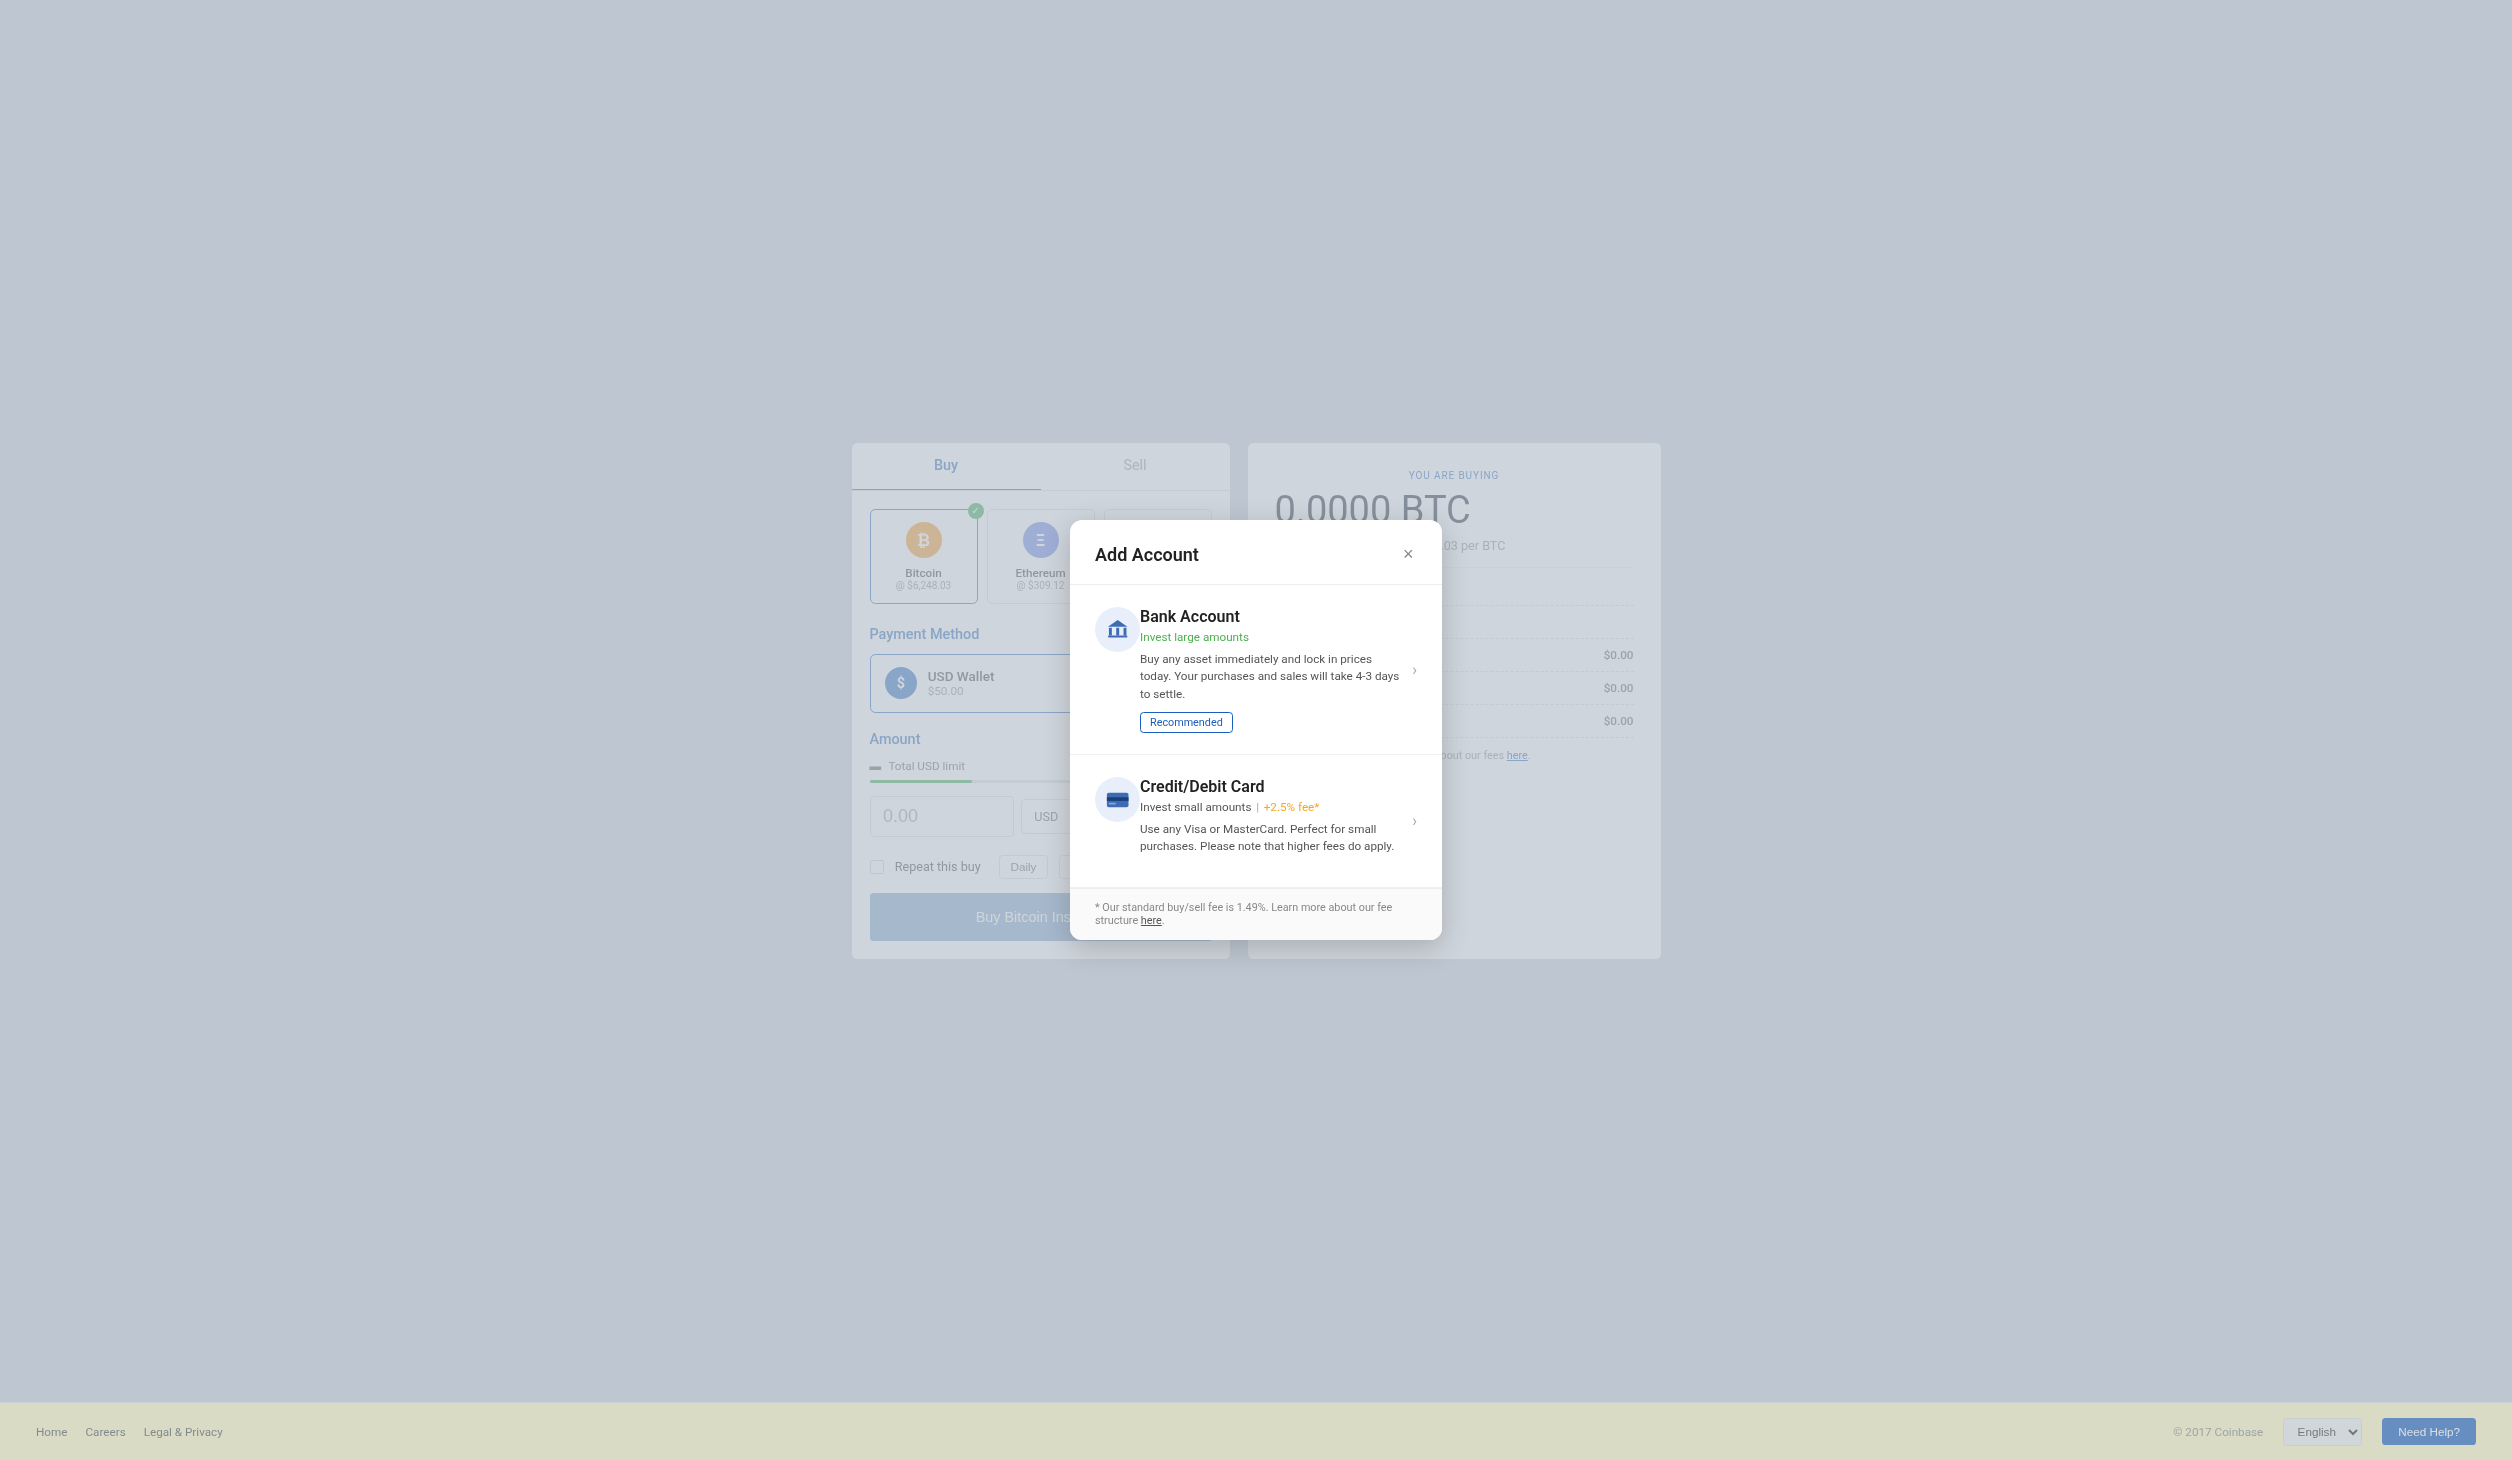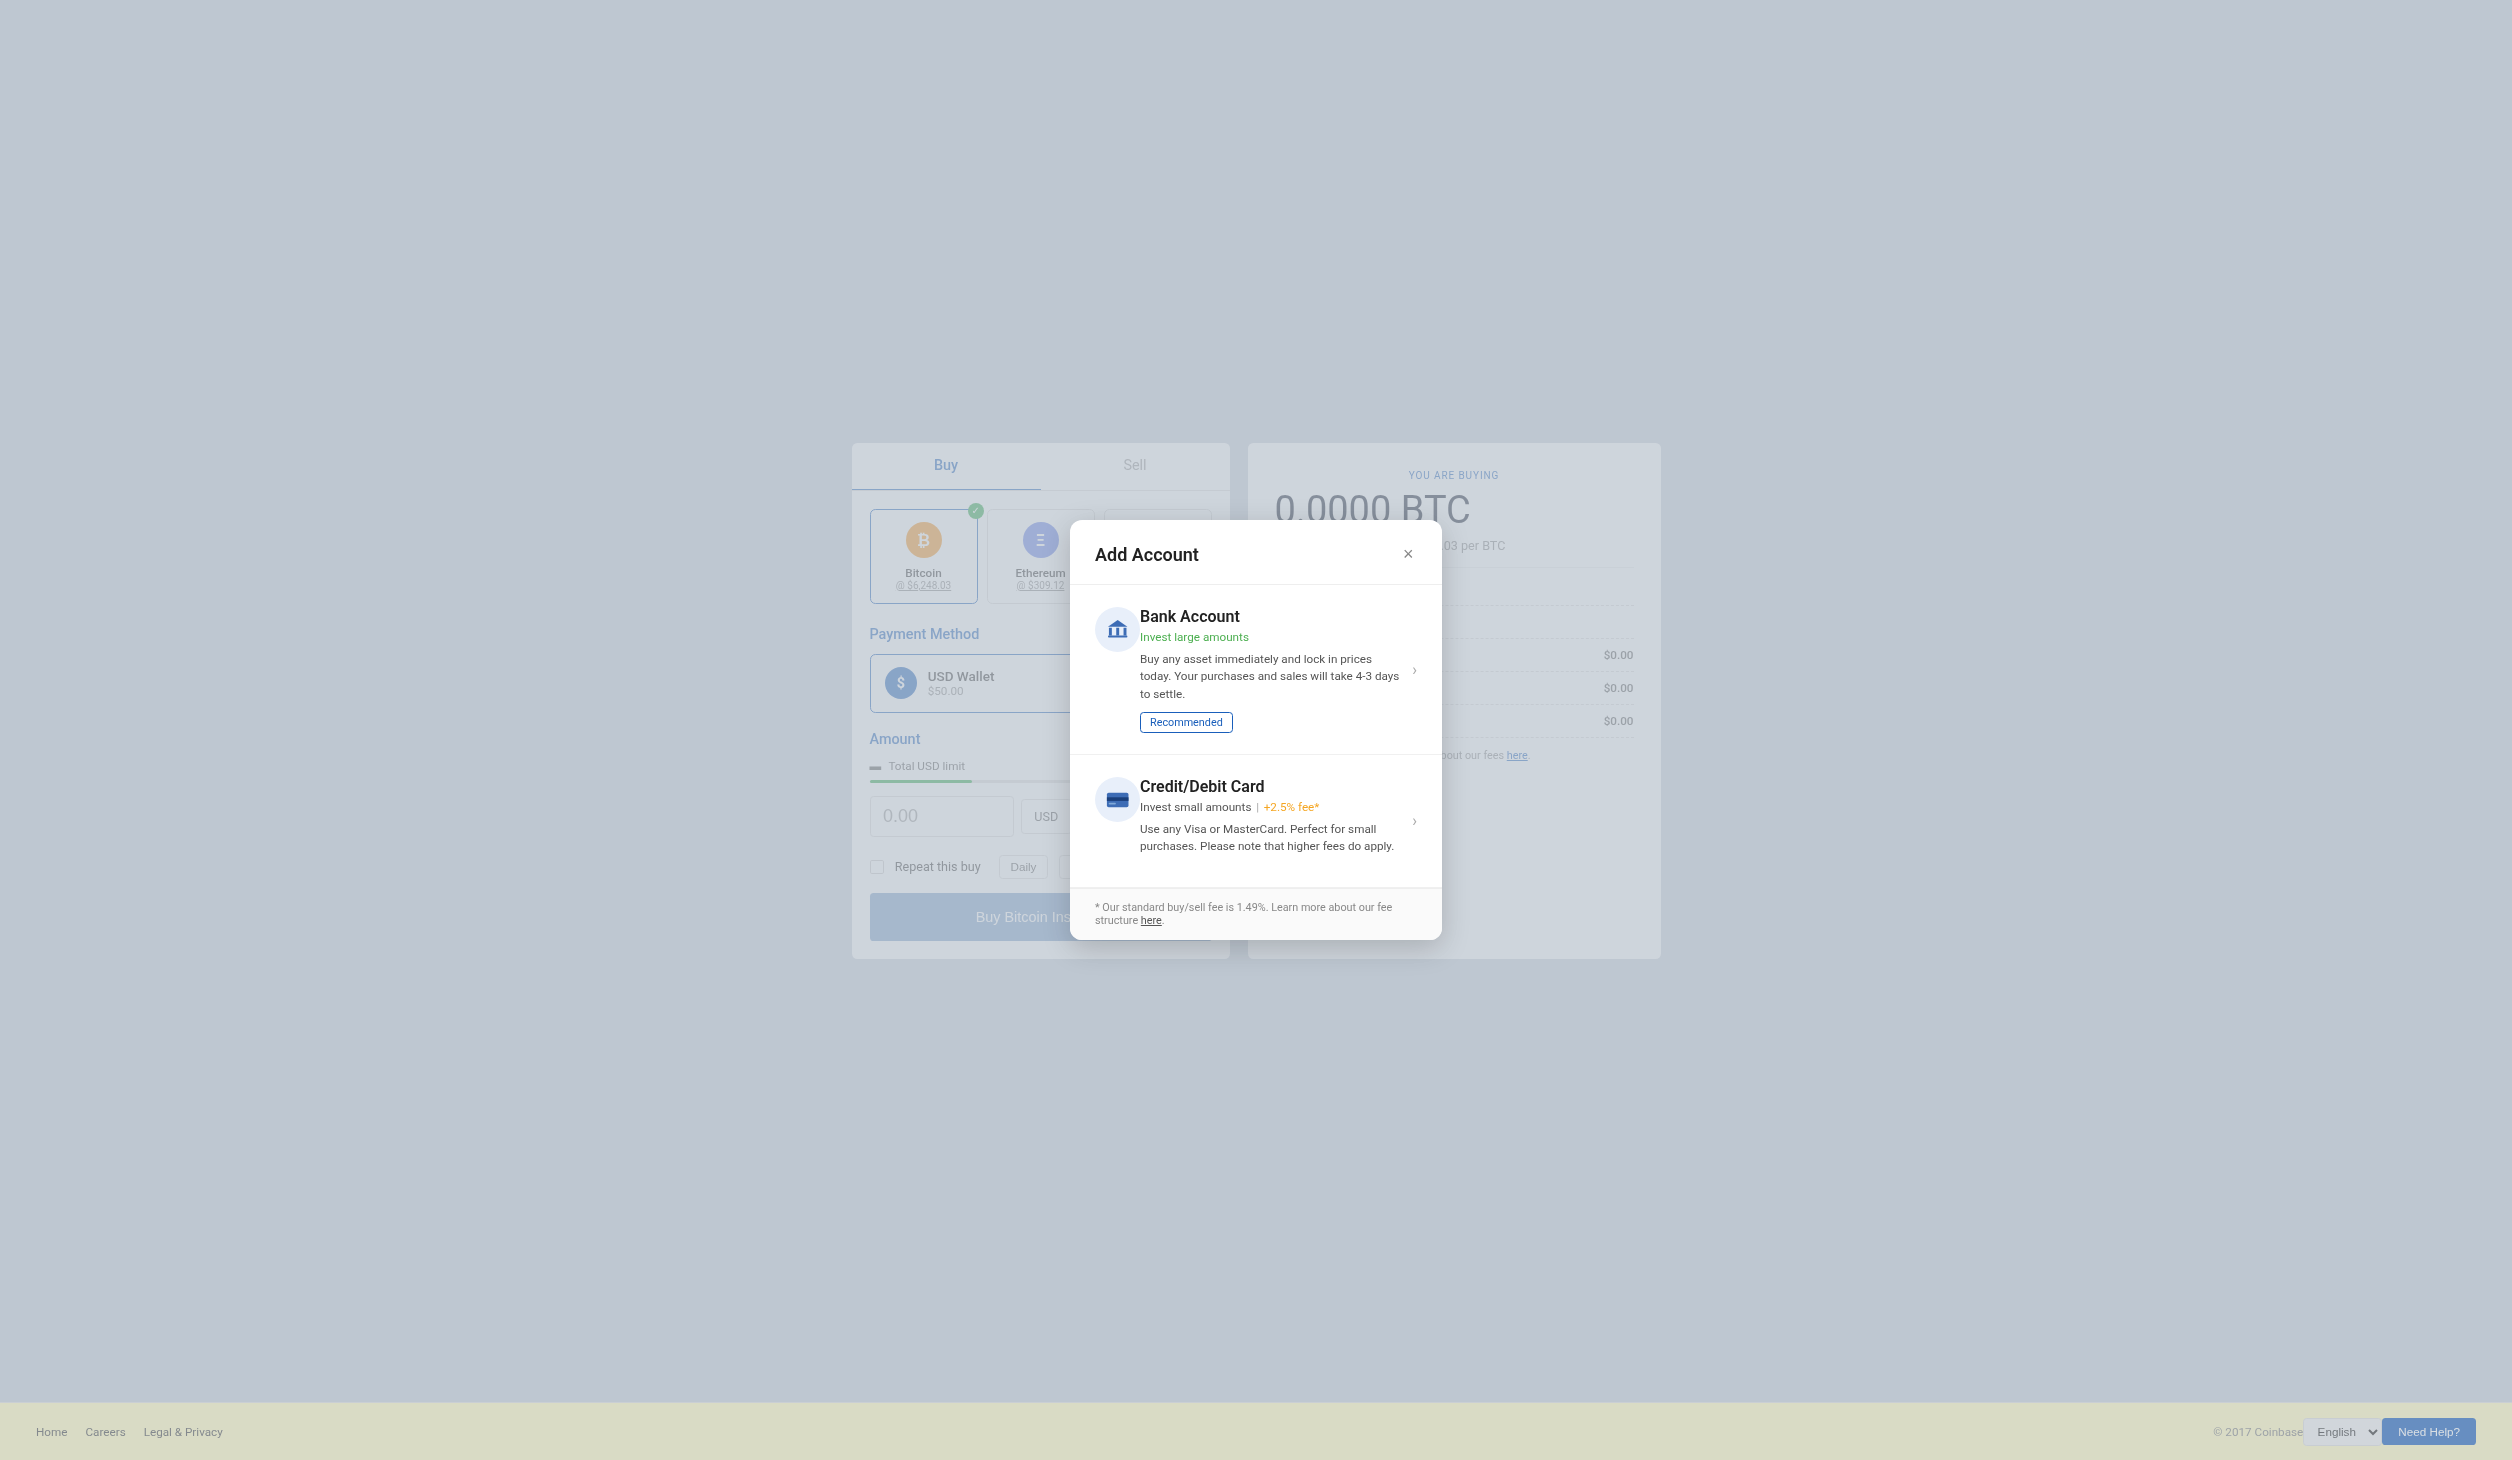--- a/index.html
+++ b/index.html
@@ -117,21 +117,20 @@
 
     .crypto-name {
       font-size: 11.7px;
       color: #333;
       font-weight: 500;
     }
 
     .crypto-price {
       font-size: 10px;
       color: #888;
-      text-decoration: underline;
     }
 
     .section-label {
       color: #1a5fbb;
       font-size: 14.4px;
       font-weight: 500;
       margin-bottom: 10.8px;
     }
 
     .payment-method-box {
@@ -455,21 +454,21 @@
 
     .footer-link {
       font-size: 11.7px;
       color: #555;
       text-decoration: none;
     }
 
     .footer-right {
       display: flex;
       align-items: center;
-      gap: 0;
+      gap: 20px;
     }
 
     .copyright {
       font-size: 11.7px;
       color: #888;
     }
 
     .lang-select {
       border: 0.9px solid #ddd;
       border-radius: 3.6px;

